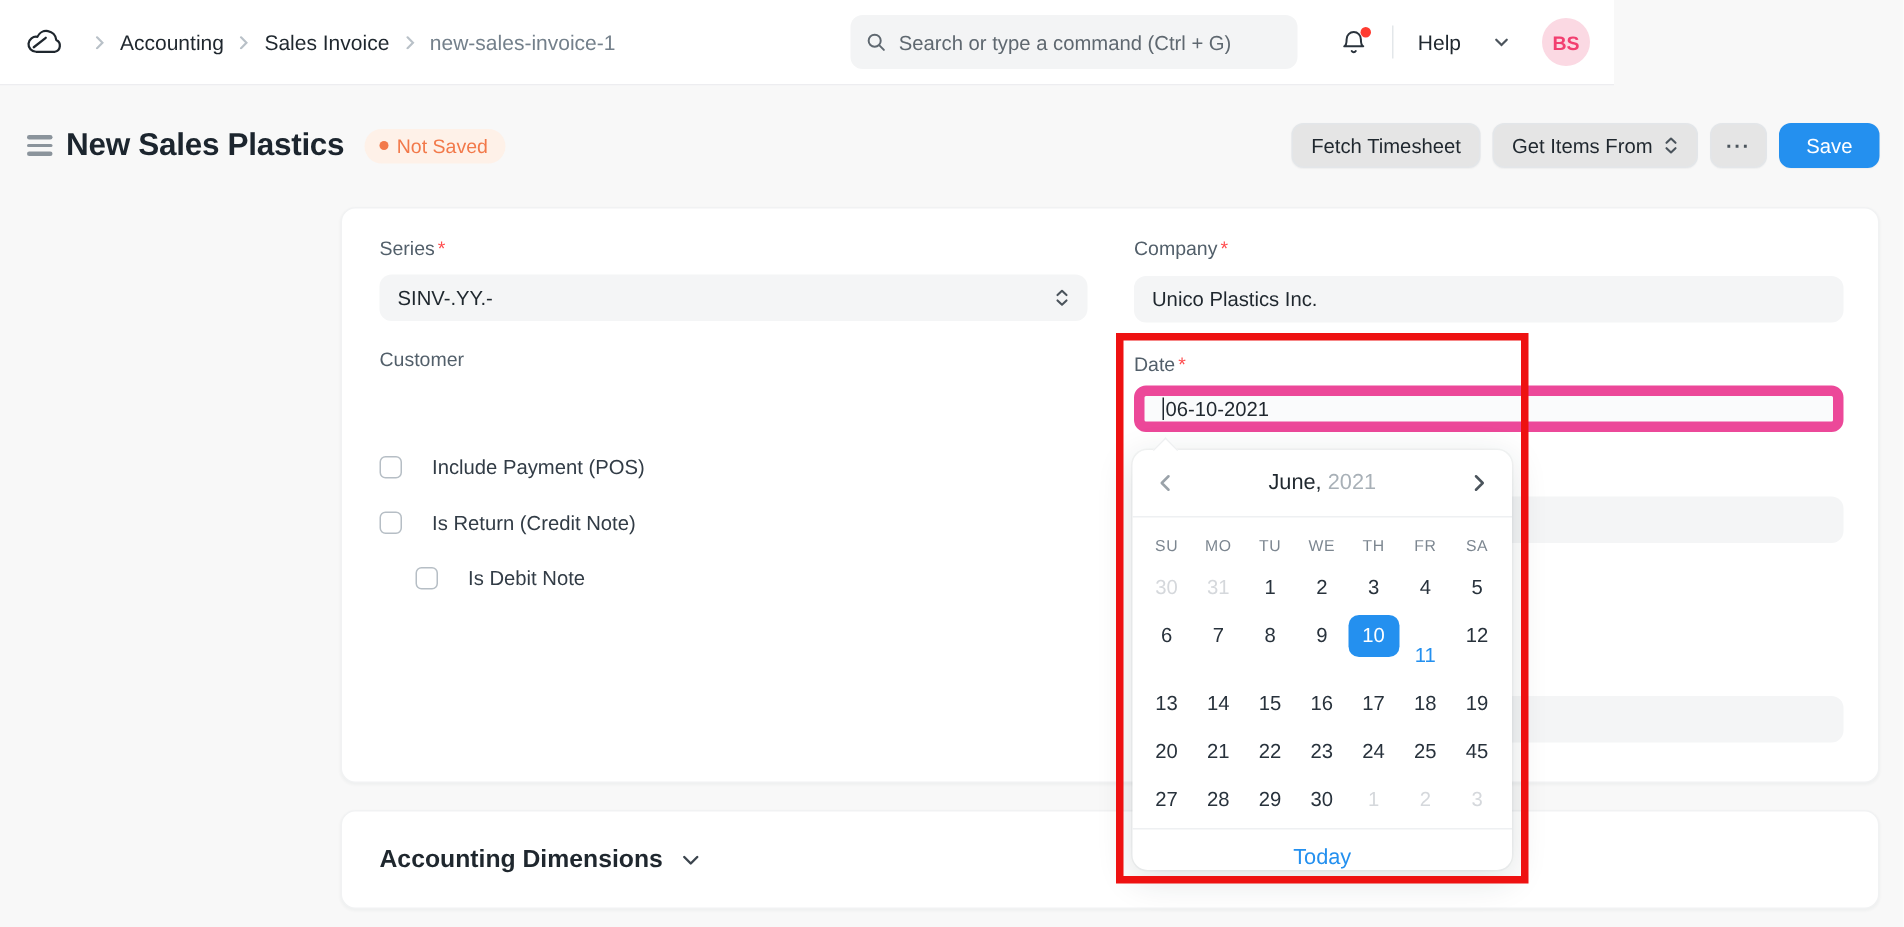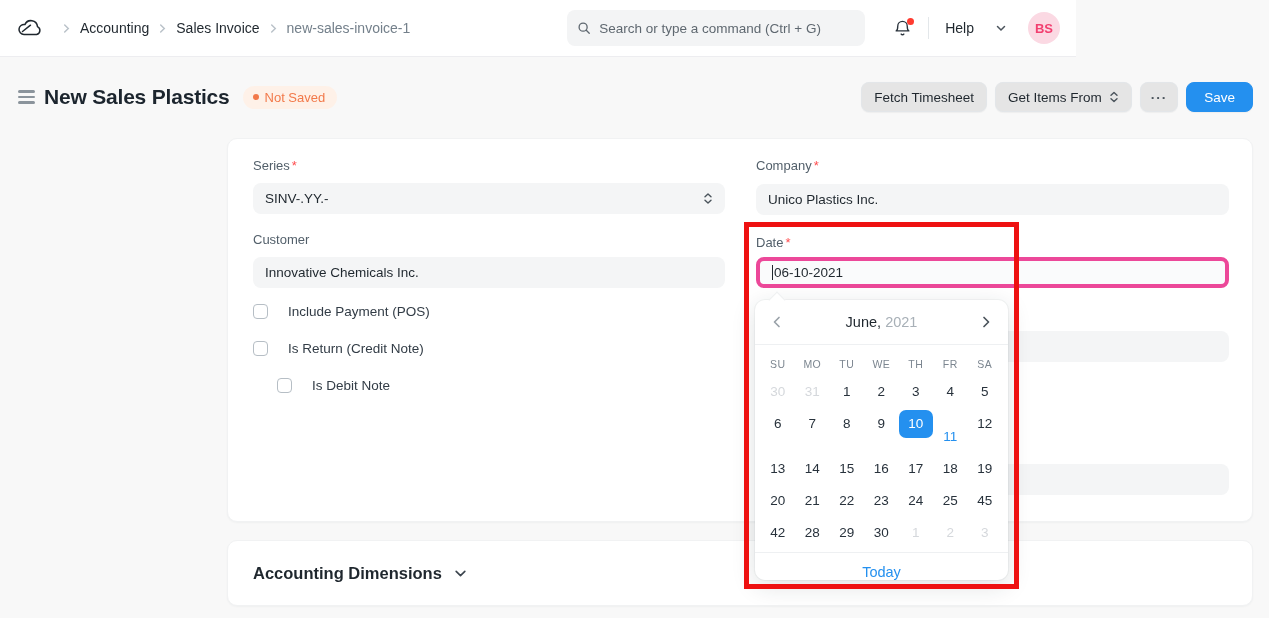--- a/index.html
+++ b/index.html
@@ -72,21 +72,21 @@
   .acc-title { font-size:16.5px; font-weight:bold; color:#1f272e; display:flex; align-items:center; gap:12px; cursor:pointer; }
   .field-label { position:absolute; font-size:13px; color:#525f6a; }
   .req { color:#ff4d4f; margin-left:2px; }
   .field-box {
     position:absolute; background:#f4f5f6; border-radius:8px; height:31px;
     font-size:13.5px; color:#1f272e; display:flex; align-items:center; padding:0 12px;
     cursor:text;
   }
   .select-box { cursor:pointer; justify-content:space-between; }
   .date-input {
-    background:#fafbfc; border:4px solid #ec4899;
+    background:#fafbfc; border:7px solid #ec4899;
   }
   .cursor-bar { display:inline-block; width:1px; height:15px; background:#1f272e; margin-right:1px; }
   .checkbox-row { position:absolute; display:flex; align-items:center; gap:20px; cursor:pointer; }
   .checkbox {
     width:15px; height:15px; border:1px solid #b6bec5; border-radius:4px; background:#fff;
   }
   .checkbox-label { font-size:13.5px; color:#323c46; }
   
   .calendar {
     position:absolute; left:755px; top:300px; width:253px; height:280px;
@@ -220,23 +220,20 @@
     <span>Series</span><span class="req">*</span>
   </span>
   <div class="field-box select-box" style="left:25px; top:44px; width:472px;">
     <span>SINV-.YY.-</span>
     <svg width="10" height="13" viewBox="0 0 10 12" fill="none" stroke="#4b545c" stroke-width="1.4" stroke-linecap="round" stroke-linejoin="round">
         <path d="M2 4.2 5 1.4l3 2.8M2 7.8l3 2.8 3-2.8"></path>
       </svg>
   </div>
 
   <span class="field-label" style="left:25px; top:93px;">Customer</span>
-  <div class="field-box" style="left:25px; top:118px; width:472px;">
-    <span>Innovative Chemicals Inc.</span>
-  </div>
 
   <div class="checkbox-row" style="left:25px; top:165px;">
     <span class="checkbox"></span>
     <span class="checkbox-label">Include Payment (POS)</span>
   </div>
   <div class="checkbox-row" style="left:25px; top:202px;">
     <span class="checkbox"></span>
     <span class="checkbox-label">Is Return (Credit Note)</span>
   </div>
   <div class="checkbox-row" style="left:25px; top:239px;padding-left:24px;">
@@ -321,21 +318,21 @@
       <div class="cal-day">17</div>
       <div class="cal-day">18</div>
       <div class="cal-day">19</div>
       <div class="cal-day">20</div>
       <div class="cal-day">21</div>
       <div class="cal-day">22</div>
       <div class="cal-day">23</div>
       <div class="cal-day">24</div>
       <div class="cal-day">25</div>
       <div class="cal-day">45</div>
-      <div class="cal-day">42</div>
+      <div class="cal-day">27</div>
       <div class="cal-day">28</div>
       <div class="cal-day">29</div>
       <div class="cal-day">30</div>
       <div class="cal-day muted">1</div>
       <div class="cal-day muted">2</div>
       <div class="cal-day muted">3</div>
     </div>
   <div class="cal-footer">
     <span class="cal-today-link">Today</span>
   </div>

